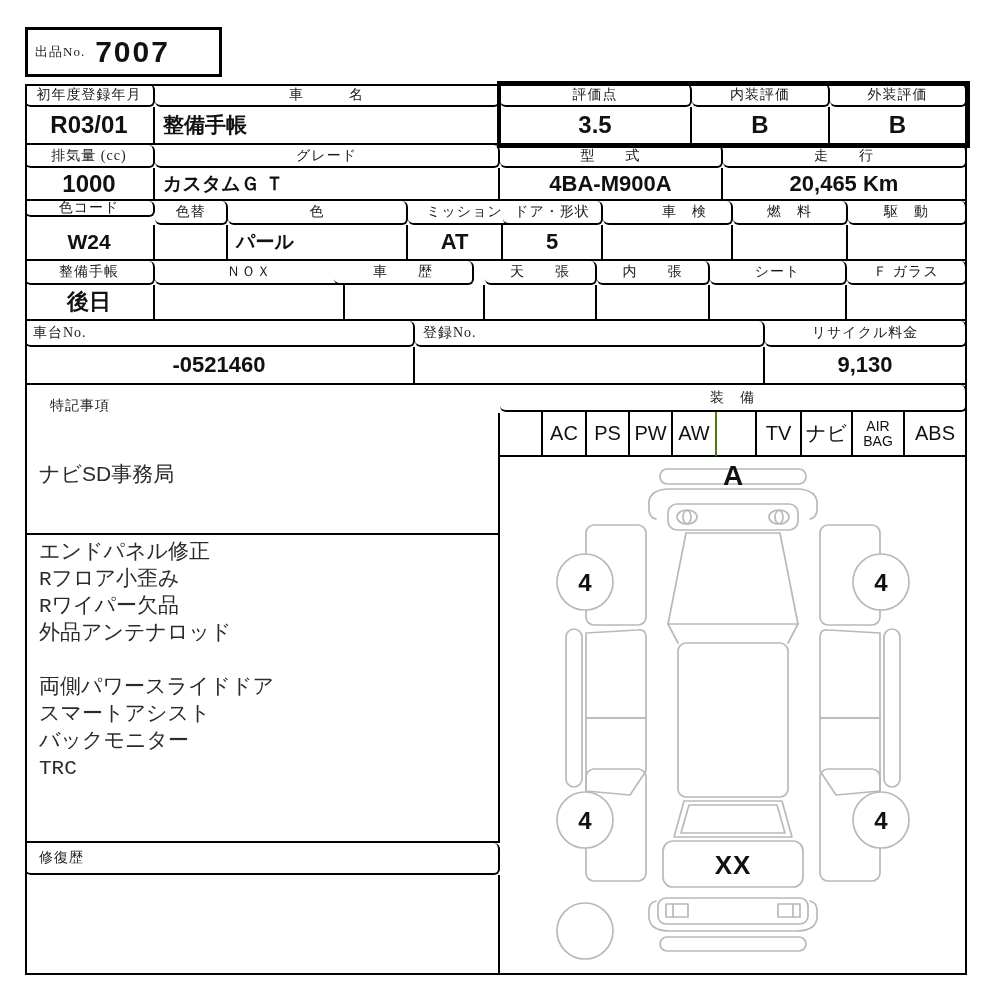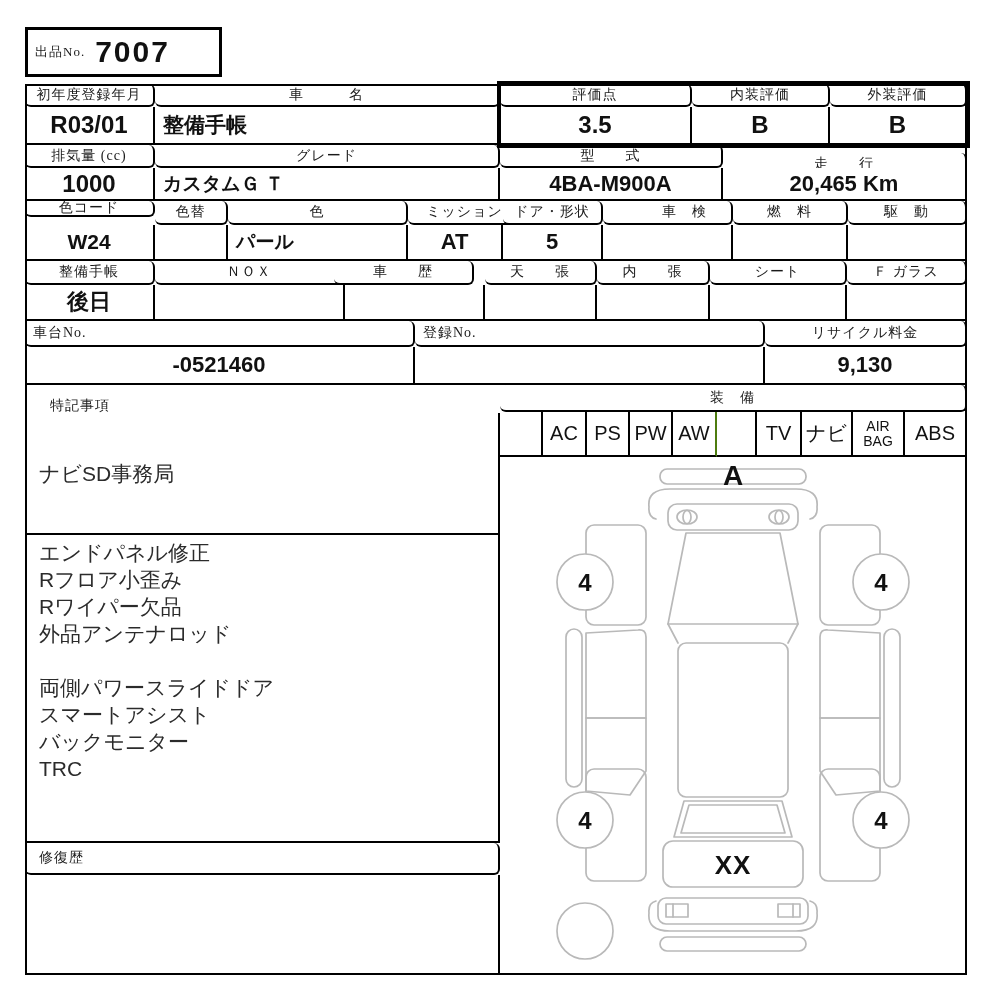--- a/index.html
+++ b/index.html
@@ -52,21 +52,21 @@
   <div class="h" style="left:500px;top:84px;width:192px;height:23px;">評価点</div>
   <div class="h" style="left:692px;top:84px;width:138px;height:23px;">内装評価</div>
   <div class="h" style="left:830px;top:84px;width:137px;height:23px;">外装評価</div>
   <div class="v lg" style="left:500px;top:107px;width:192px;height:38px;">3.5</div>
   <div class="v lg" style="left:692px;top:107px;width:138px;height:38px;">B</div>
   <div class="v lg" style="left:830px;top:107px;width:137px;height:38px;">B</div>
 
   <div class="h" style="left:25px;top:145px;width:130px;height:23px;">排気量 (cc)</div>
   <div class="h" style="left:155px;top:145px;width:345px;height:23px;">グレード</div>
   <div class="h" style="left:500px;top:145px;width:223px;height:23px;">型　　式</div>
-  <div class="h" style="left:723px;top:153px;width:244px;height:23px;">走　　行</div>
+  <div class="h" style="left:723px;top:145px;width:244px;height:23px;">走　　行</div>
   <div class="v lg" style="left:25px;top:168px;width:130px;height:33px;">1000</div>
   <div class="v sm left" style="left:155px;top:168px;width:345px;height:33px;">カスタムＧ Ｔ</div>
   <div class="v" style="left:500px;top:168px;width:223px;height:33px;">4BA-M900A</div>
   <div class="v" style="left:723px;top:168px;width:244px;height:33px;">20,465 Km</div>
 
   <div class="h" style="left:25px;top:201px;width:130px;height:16px;">色コード</div>
   <div class="h" style="left:155px;top:201px;width:73px;height:24px;">色替</div>
   <div class="h" style="left:228px;top:201px;width:180px;height:24px;">色</div>
   <div class="h" style="left:408px;top:201px;width:115px;height:24px;">ミッション</div>
   <div class="h" style="left:503px;top:201px;width:100px;height:24px;">ドア・形状</div>
@@ -101,21 +101,21 @@
   <div class="h left" style="left:415px;top:321px;width:350px;height:26px;">登録No.</div>
   <div class="h" style="left:765px;top:321px;width:202px;height:26px;">リサイクル料金</div>
   <div class="v" style="left:25px;top:347px;width:390px;height:38px;">-0521460</div>
   <div class="v" style="left:415px;top:347px;width:350px;height:38px;"></div>
   <div class="v" style="left:765px;top:347px;width:202px;height:38px;">9,130</div>
 
   <div class="h padL" style="left:36px;top:385px;width:475px;height:44px;">特記事項</div>
   <div class="box noteA" style="left:25px;top:413px;width:475px;height:122px;">
     <div class="notetext">ナビSD事務局</div>
   </div>
-  <div class="box" style="left:25px;top:535px;width:475px;height:308px;padding-top:4px;flex-direction:column;">
+  <div class="box" style="left:25px;top:535px;width:475px;height:308px;padding-top:4px;flex-direction:column;font-family:Liberation Mono, monospace;">
     <div class="notetext" style="min-height:27px;">エンドパネル修正</div>
     <div class="notetext" style="min-height:27px;">Rフロア小歪み</div>
     <div class="notetext" style="min-height:27px;">Rワイパー欠品</div>
     <div class="notetext" style="min-height:27px;">外品アンテナロッド</div>
     <div class="notetext" style="min-height:27px;"></div>
     <div class="notetext" style="min-height:27px;">両側パワースライドドア</div>
     <div class="notetext" style="min-height:27px;">スマートアシスト</div>
     <div class="notetext" style="min-height:27px;">バックモニター</div>
     <div class="notetext" style="min-height:27px;">TRC</div>
   </div>

